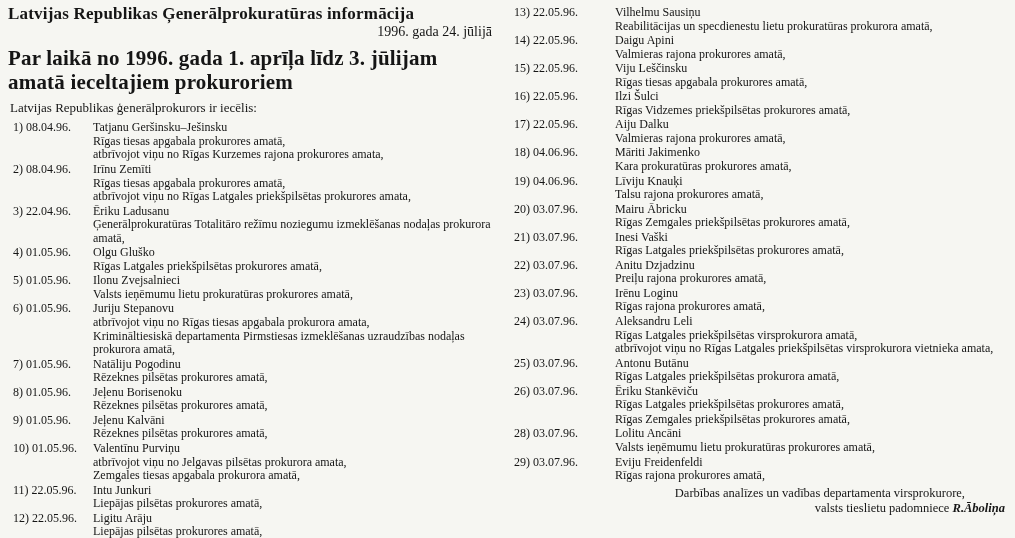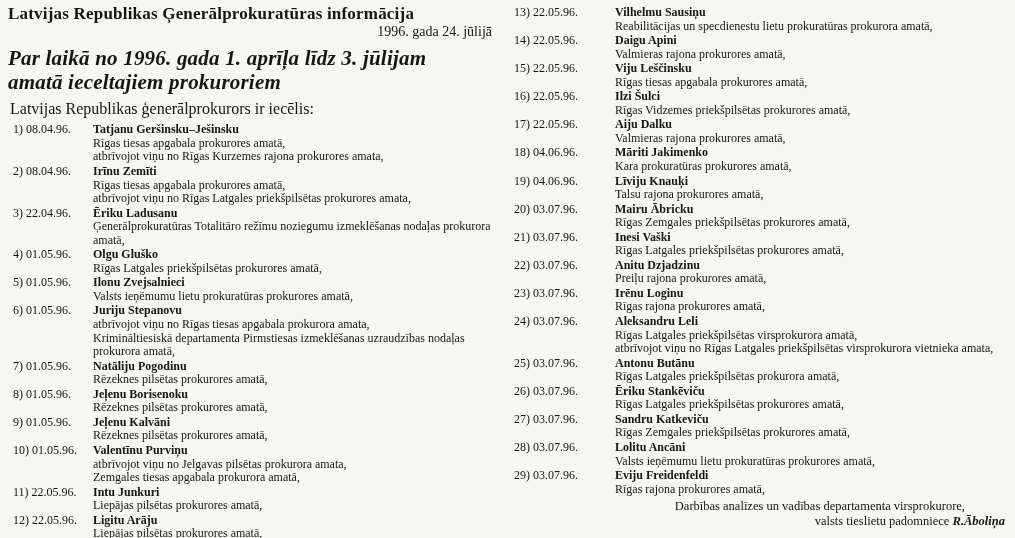--- a/index.html
+++ b/index.html
@@ -37,38 +37,37 @@
     padding-right: 6px;
     line-height: 1.2;
     margin-top: 0;
   }
   .headline {
     font-size: 21px;
     font-weight: bold;
     line-height: 1.12;
     margin: 7px 0 6px 0;
     letter-spacing: .2px;
-    font-style: italic;
   }
   .intro {
-    font-size: 16px;
+    font-size: 13px;
     margin: 0 0 5px 2px;
   }
 
   .entries { font-size: 12px; line-height: 1.13; }
   .entry { margin-bottom: 1px; }
   .entry-head { display: flex; }
   .entry-label {
     flex: 0 0 var(--label-w, 85px);
     font-weight: normal;
     white-space: nowrap;
     padding-left: var(--label-pad, 4px);
     box-sizing: border-box;
   }
-  .entry-name { font-weight: bold; }
+  .entry-name { font-weight: normal; }
   .entry-line { padding-left: var(--label-w, 85px); }
 
   .col-left  .entries { --label-w: 85px;  --label-pad: 5px; }
   .col-right .entries { --label-w: 103px; --label-pad: 2px; }
 
   .footer {
     margin-top: 3px;
     font-size: 12.5px;
     line-height: 1.2;
   }
@@ -277,24 +276,20 @@
             <div class="entry-line">Rīgas Latgales priekšpilsētas prokurora amatā,</div>
           </div>
           <div class="entry">
             <div class="entry-head">
               <span class="entry-label">26) 03.07.96.</span>
               <span class="entry-name">Ēriku Stankēviču</span>
             </div>
             <div class="entry-line">Rīgas Latgales priekšpilsētas prokurores amatā,</div>
           </div>
           <div class="entry">
-            <div class="entry-head">
-              <span class="entry-label">27) 03.07.96.</span>
-              <span class="entry-name">Sandru Katkeviču</span>
-            </div>
             <div class="entry-line">Rīgas Zemgales priekšpilsētas prokurores amatā,</div>
           </div>
           <div class="entry">
             <div class="entry-head">
               <span class="entry-label">28) 03.07.96.</span>
               <span class="entry-name">Lolitu Ancāni</span>
             </div>
             <div class="entry-line">Valsts ieņēmumu lietu prokuratūras prokurores amatā,</div>
           </div>
           <div class="entry">

